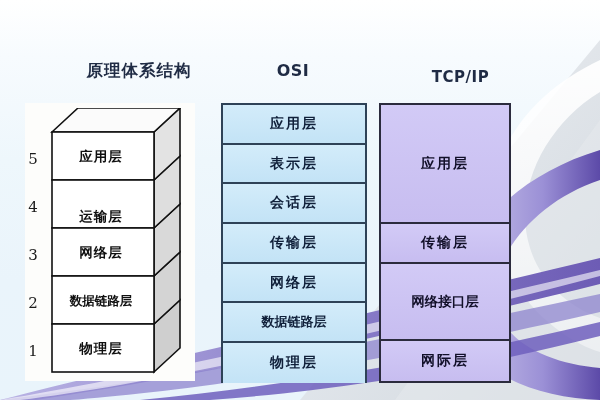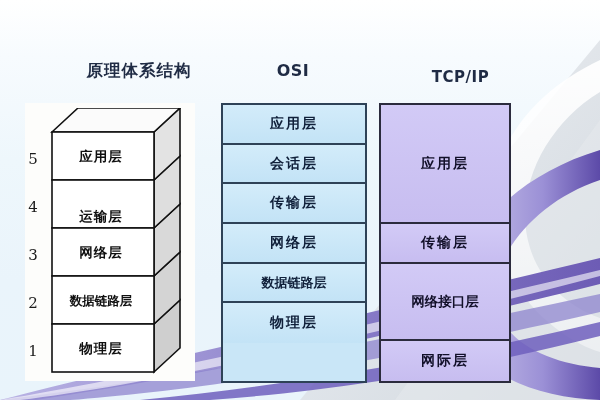--- a/index.html
+++ b/index.html
@@ -170,20 +170,23 @@
   <div class="num" style="top:198px;">4</div>
   <div class="num" style="top:246px;">3</div>
   <div class="num" style="top:294px;">2</div>
   <div class="num" style="top:342px;">1</div>
 
   <div id="osi-col">
     <div class="osi-row">
       <span>应用层</span>
     </div>
     <div class="osi-row">
+      <span>表示层</span>
+    </div>
+    <div class="osi-row">
       <span>会话层</span>
     </div>
     <div class="osi-row">
       <span>传输层</span>
     </div>
     <div class="osi-row">
       <span>网络层</span>
     </div>
     <div class="osi-row wide">
       <span>数据链路层</span>

